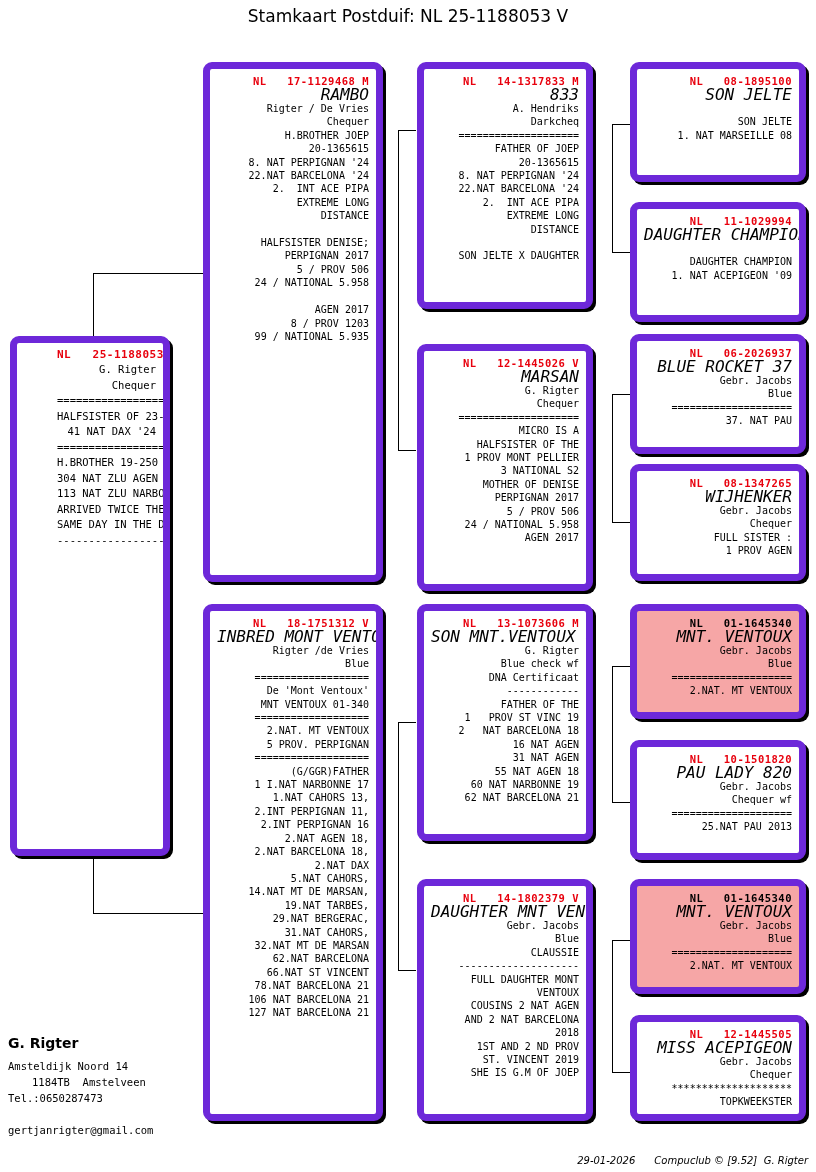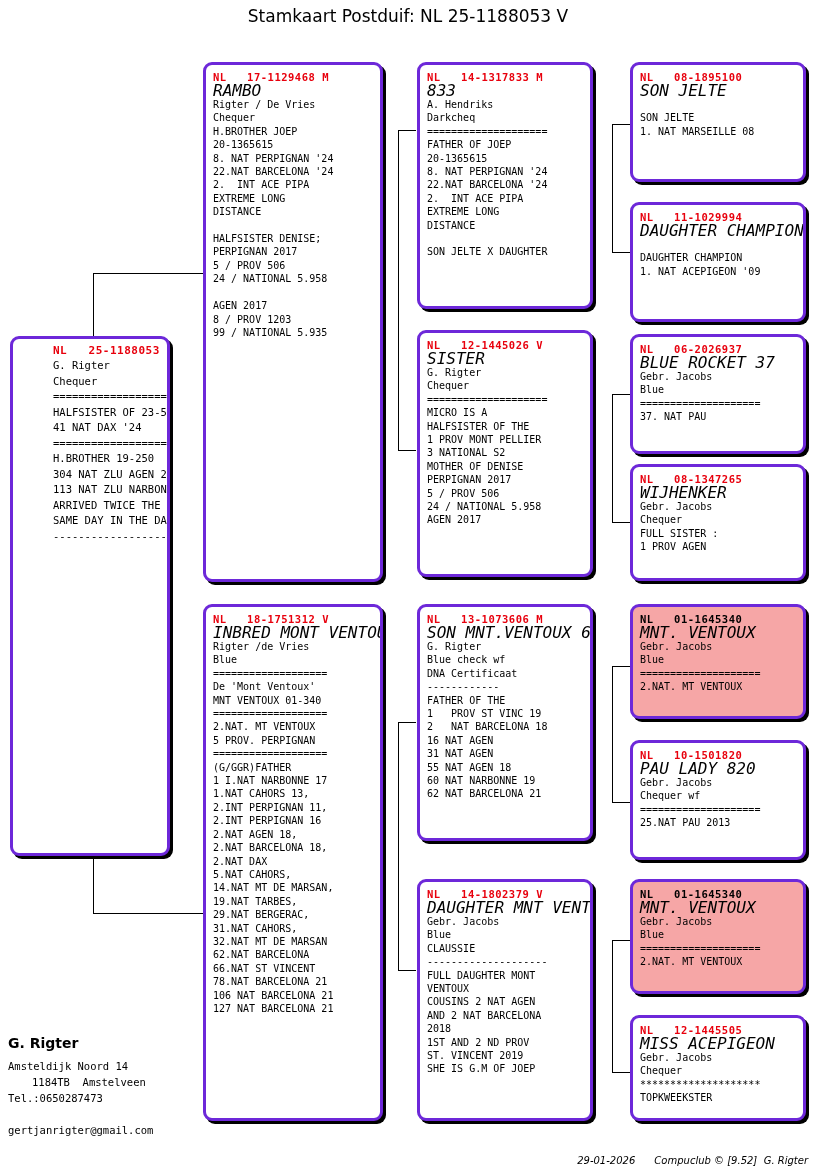--- a/index.html
+++ b/index.html
@@ -13,27 +13,28 @@
   .title{
     position:absolute;
     top:6px;left:0;width:816px;
     text-align:center;
     font-family:"DejaVu Sans", sans-serif;
     font-size:17px;
     color:#000;
   }
   .card{
     position:absolute;
-    border:3px solid #6d28d9;
+    border:7px solid #6d28d9;
     border-radius:9px;
     background:#fff;
     box-shadow:3px 3px 0 #000;
     box-sizing:border-box;
     padding:5px 7px;
     overflow:hidden;
+    text-align:right;
   }
   .card.pink{background:#f6a6a6;}
   .ring{
     color:#e8000d;
     font-size:10.5px;
     font-weight:bold;
     letter-spacing:0.5px;
     white-space:pre;
     line-height:14px;
   }
@@ -192,23 +193,23 @@
 20-1365615
 8. NAT PERPIGNAN '24
 22.NAT BARCELONA '24
 2.  INT ACE PIPA
 EXTREME LONG
 DISTANCE
 
 SON JELTE X DAUGHTER</div>
 </div>
 
-<div class="card" style="left:417px;top:330px;width:176px;height:247px;">
+<div class="card" style="left:417px;top:344px;width:176px;height:247px;">
   <div class="ring">NL   12-1445026 V</div>
-  <div class="name">SISTER</div>
+  <div class="name">MARSAN</div>
   <div class="lines">G. Rigter
 Chequer
 ====================
 MICRO IS A
 HALFSISTER OF THE
 1 PROV MONT PELLIER
 3 NATIONAL S2
 MOTHER OF DENISE
 PERPIGNAN 2017
 5 / PROV 506

